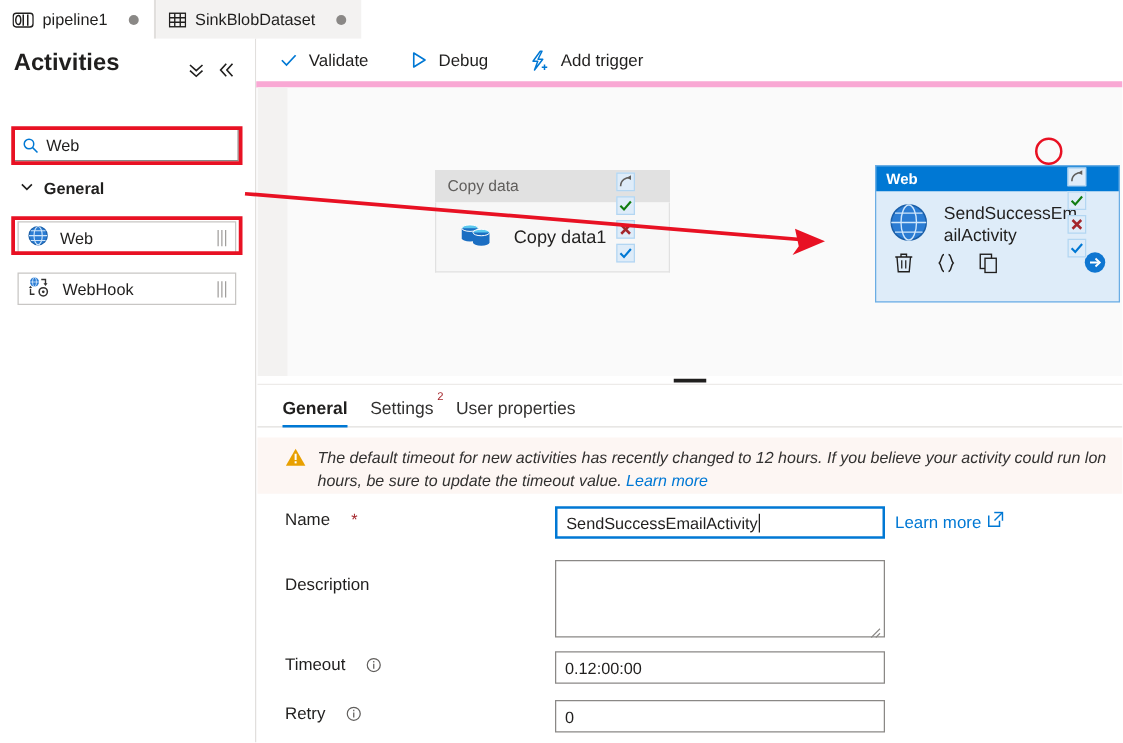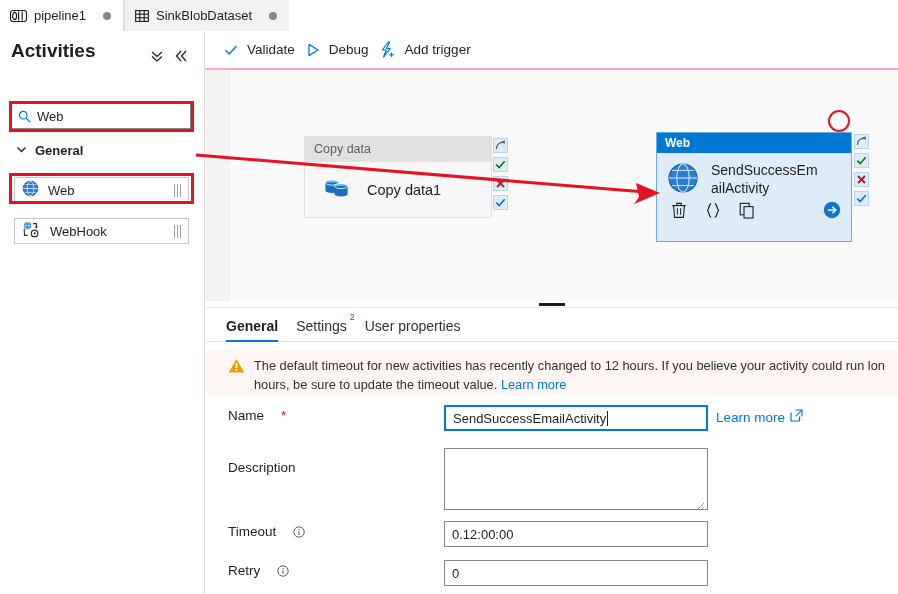--- a/index.html
+++ b/index.html
@@ -81,38 +81,38 @@
   .act-item.hook { top: 187px; }
   .act-grip {
     position: absolute; right: 7px; top: 6px;
     display: flex; gap: 2px;
   }
   .act-grip i { display: block; width: 1px; height: 13px; background: #a19f9d; }
 
   
   .cmdbar {
     position: absolute; top: 31px; left: 205px; width: 693px; height: 39px;
-    background: #ffffff; border-bottom: 2px solid #f9a8d4;
-    display: flex; align-items: center; padding-left: 18px; gap: 10px;
+    background: #ffffff; border-bottom: 5px solid #f9a8d4;
+    display: flex; align-items: center; padding-left: 18px; gap: 32px;
   }
   .cmd {
     display: flex; align-items: center; gap: 8px;
     font-size: 13.5px; color: #201f1e; cursor: pointer; white-space: nowrap;
   }
   .cmd .ci { display: flex; align-items: center; color: #0078d4; }
 
   
   .canvas {
     position: absolute; top: 70px; left: 206px; width: 692px; height: 231px;
     background: #fafafa; overflow: hidden;
   }
   .canvas-edge-l { position:absolute; top:0; left:0; width:24px; height:231px; background:#f3f2f1; }
 
   
-  .node { position: absolute; }
+  .node { position: absolute; margin-left: 44px; }
   .node-copy { left: 98px; top: 66px; width: 188px; height: 82px; }
   .node-copy .n-head {
     height: 26px; background: #e1e1e1; color: #605e5c;
     font-size: 12.5px; display: flex; align-items: center; padding-left: 10px;
   }
   .node-copy .n-body {
     height: 56px; background: #f7f7f7; border: 1px solid #e1e1e1; border-top: none;
     display: flex; align-items: center; gap: 16px; padding-left: 16px;
   }
   .node-copy .n-title { font-size: 14.5px; color: #201f1e; }
@@ -179,20 +179,21 @@
   }
   .ptab .sup {
     position: absolute; top: -6px; right: -8px;
     font-size: 9px; color: #a4262c; font-weight: normal;
   }
 
   .warnbar {
     margin: 8px 0 0 0; background: #fdf6f3;
     height: 45px; display: flex; padding: 6px 8px 0 22px; gap: 9px;
     overflow: hidden;
+    font-style: italic;
   }
   .warnbar .wicon { flex: none; padding-top: 2px; }
   .warn-text {
     font-size: 12.8px; color: #323130; line-height: 1.5;
     white-space: nowrap;
   }
   .warn-text .lnk { color: #0078d4; cursor: pointer; }
 
   .field { position: absolute; left: 0; width: 692px; height: 26px; }
   .f-label {

